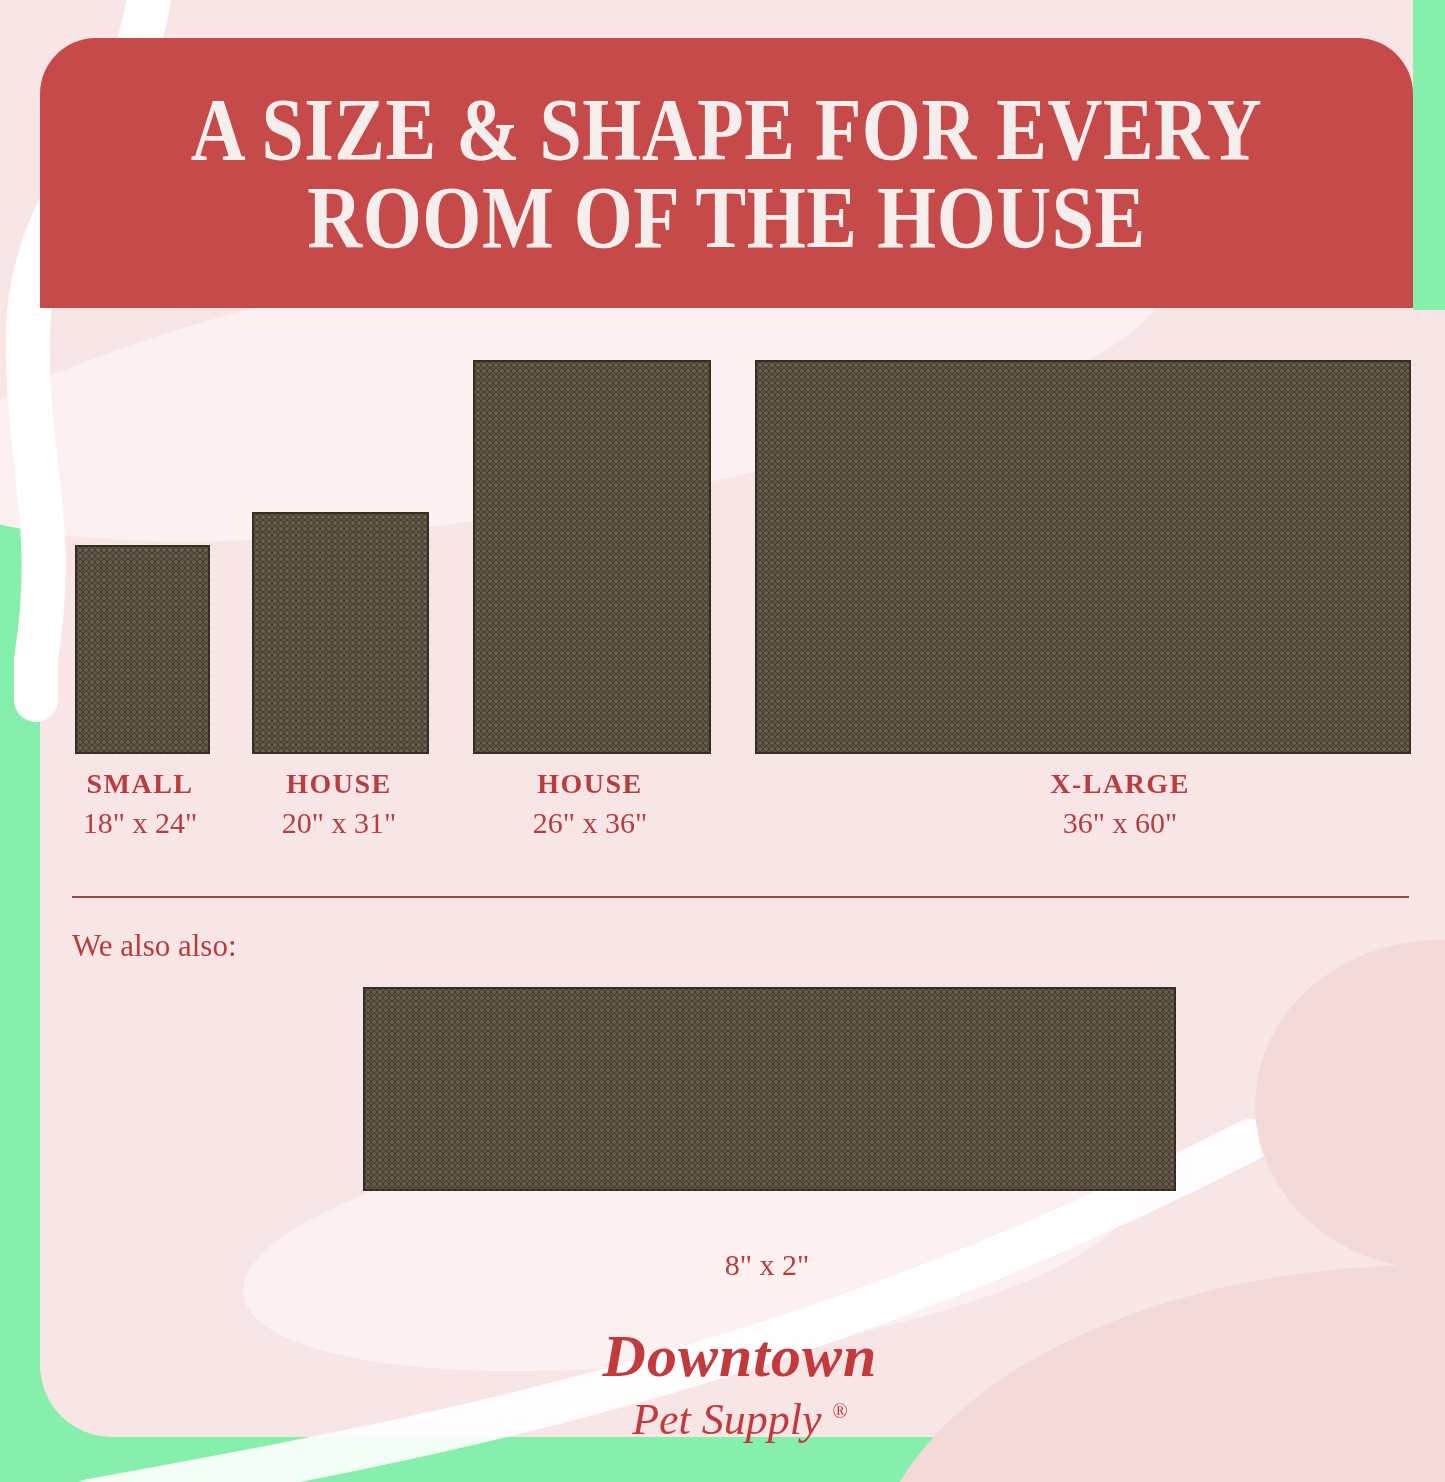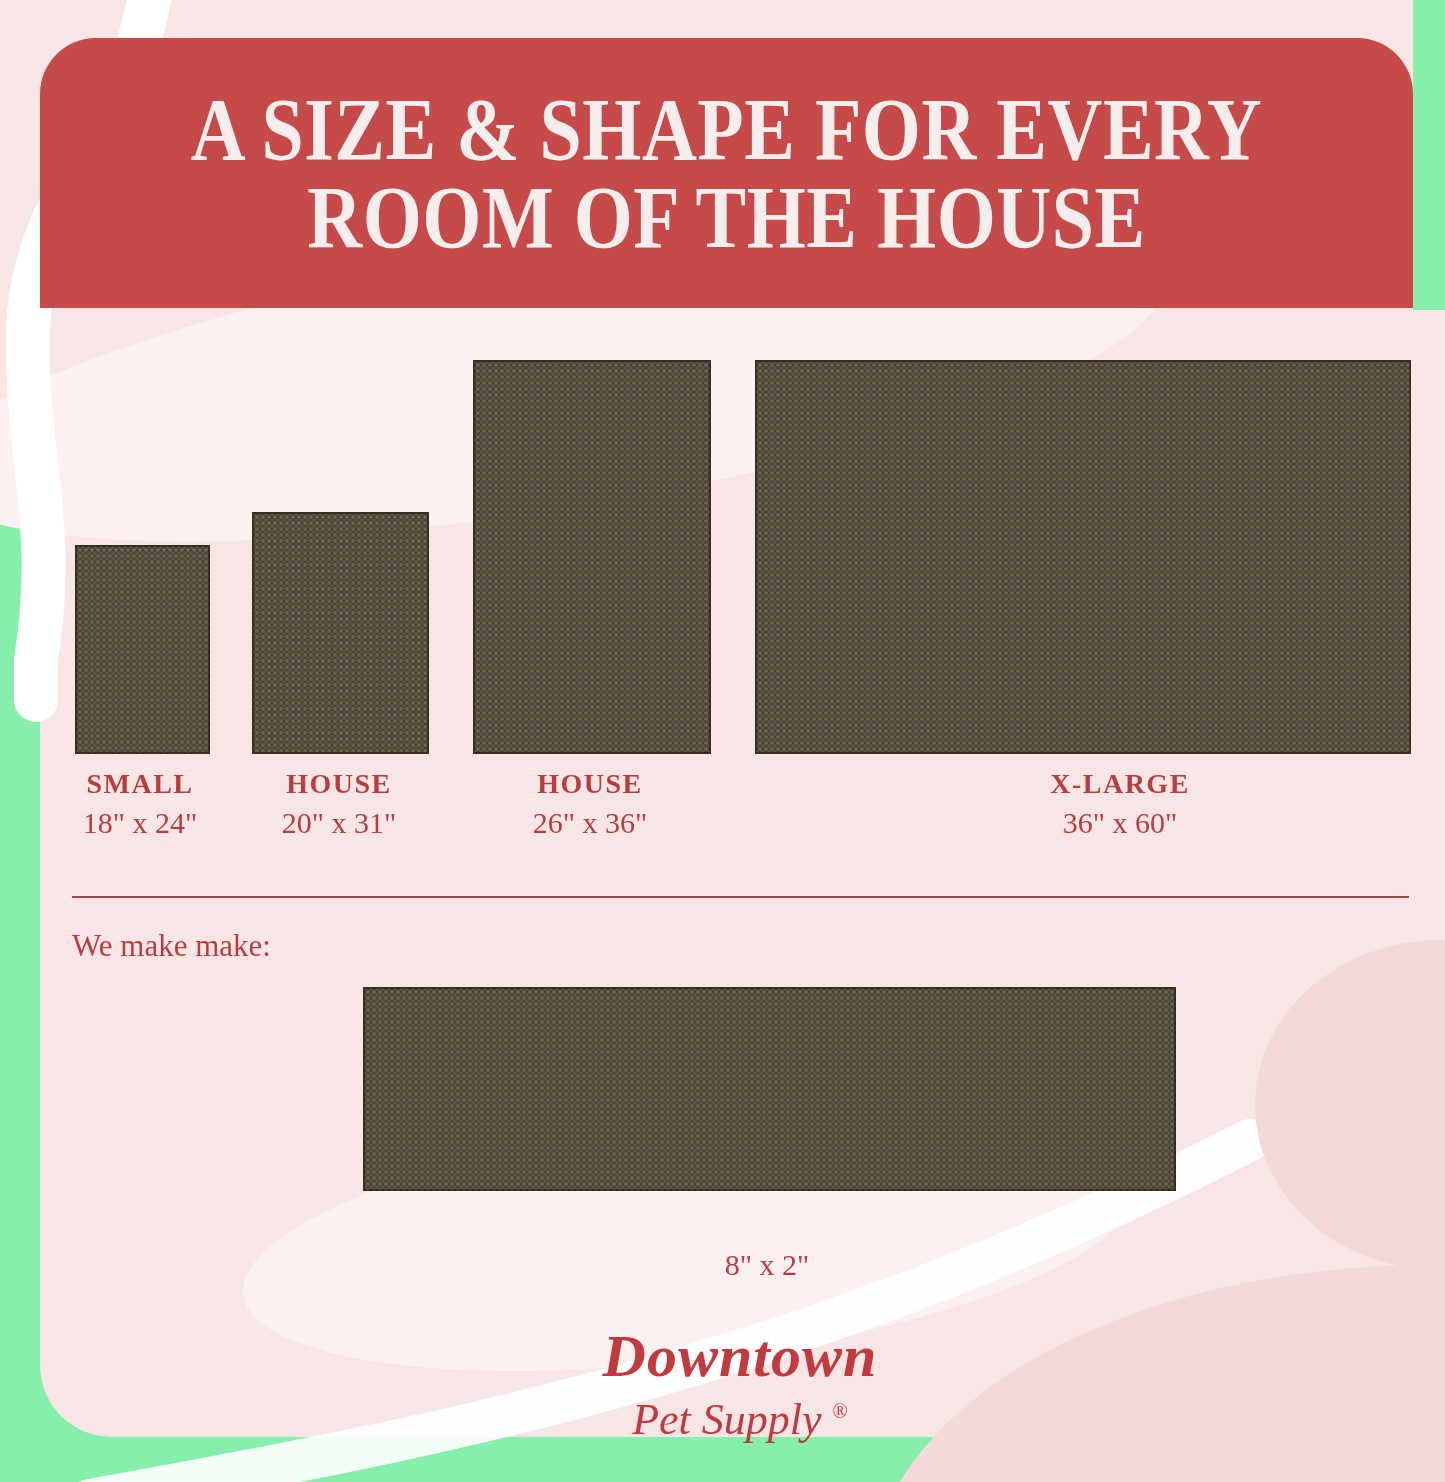--- a/index.html
+++ b/index.html
@@ -131,21 +131,21 @@
   <div class="size-name pos-small">SMALL</div>
   <div class="size-dims pos-small">18" x 24"</div>
   <div class="size-name pos-medium">HOUSE</div>
   <div class="size-dims pos-medium">20" x 31"</div>
   <div class="size-name pos-large">HOUSE</div>
   <div class="size-dims pos-large">26" x 36"</div>
   <div class="size-name pos-xlarge">X-LARGE</div>
   <div class="size-dims pos-xlarge">36" x 60"</div>
 
   <div class="divider"></div>
-  <div class="also-make">We make make:</div>
+  <div class="also-make">We also also:</div>
 
   <div class="rug rug-runner"></div>
   <div class="size-dims runner-dims">8" x 2"</div>
 
   <div class="brand">
     <div class="brand-name">Downtown</div>
     <div class="brand-sub">
       <span>Pet Supply</span>
       <span class="brand-reg">®</span>
     </div>

